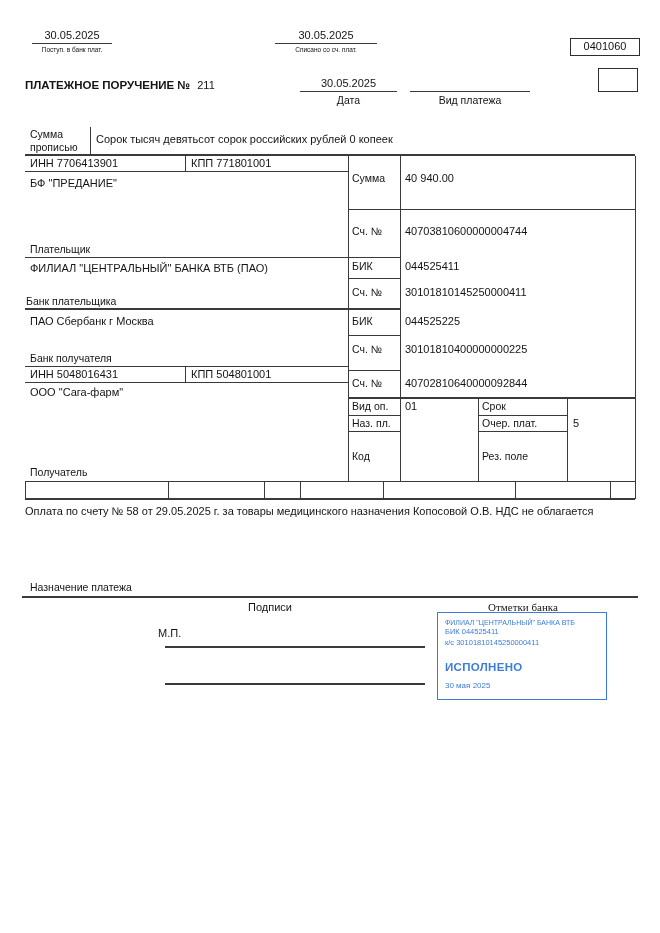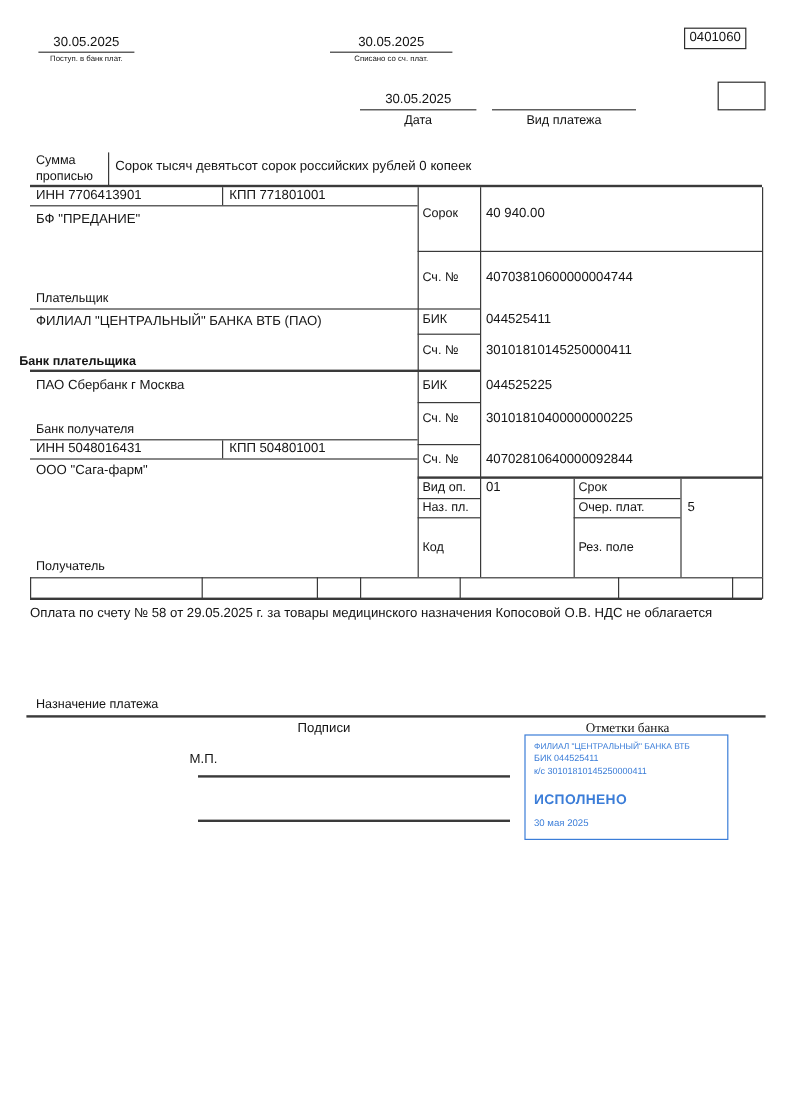--- a/index.html
+++ b/index.html
@@ -30,22 +30,26 @@
 <div class="page">
 
   <div class="t c" style="left:32px;top:29px;width:80px;">30.05.2025</div>
   <div class="hl" style="left:32px;top:43px;width:80px;"></div>
   <div class="t small c" style="left:17px;top:46px;width:110px;">Поступ. в банк плат.</div>
 
   <div class="t c" style="left:275px;top:29px;width:102px;">30.05.2025</div>
   <div class="hl" style="left:275px;top:43px;width:102px;"></div>
   <div class="t small c" style="left:265px;top:46px;width:122px;">Списано со сч. плат.</div>
 
-  <div class="box code-box" style="left:570px;top:23px;width:52px;height:18px;">0401060</div>
+  <div class="box code-box" style="left:570px;top:38px;width:70px;height:18px;">0401060</div>
 
+  <div class="t" style="left:25px;top:78px;">
+    <span class="b" style="font-size:11.5px;">ПЛАТЕЖНОЕ ПОРУЧЕНИЕ №</span>
+    <span style="margin-left:4px;">211</span>
+  </div>
   <div class="t c" style="left:300px;top:77px;width:97px;">30.05.2025</div>
   <div class="hl" style="left:300px;top:91px;width:97px;"></div>
   <div class="t lbl c" style="left:300px;top:94px;width:97px;">Дата</div>
   <div class="hl" style="left:410px;top:91px;width:120px;"></div>
   <div class="t lbl c" style="left:410px;top:94px;width:120px;">Вид платежа</div>
   <div class="box" style="left:598px;top:68px;width:40px;height:24px;"></div>
 
   <div class="vl" style="left:90px;top:127px;height:28px;"></div>
   <div class="t lbl wrap" style="left:30px;top:128px;width:56px;">Сумма прописью</div>
   <div class="t" style="left:96px;top:133px;">Сорок тысяч девятьсот сорок российских рублей 0 копеек</div>
@@ -54,40 +58,40 @@
   <div class="t" style="left:30px;top:157px;text-align:center;">ИНН 7706413901</div>
   <div class="vl" style="left:185px;top:156px;height:15px;"></div>
   <div class="t" style="left:191px;top:157px;">КПП 771801001</div>
   <div class="hl" style="left:25px;top:171px;width:323px;"></div>
 
   <div class="t" style="left:30px;top:177px;">БФ "ПРЕДАНИЕ"</div>
   <div class="t lbl" style="left:30px;top:243px;">Плательщик</div>
   <div class="hl" style="left:25px;top:257px;width:375px;"></div>
 
   <div class="t" style="left:30px;top:262px;">ФИЛИАЛ "ЦЕНТРАЛЬНЫЙ" БАНКА ВТБ (ПАО)</div>
-  <div class="t lbl" style="left:16px;top:295px;font-weight:bold;">Банк плательщика</div>
+  <div class="t lbl" style="left:26px;top:295px;">Банк плательщика</div>
   <div class="hl hl2" style="left:25px;top:308px;width:375px;"></div>
 
   <div class="t" style="left:30px;top:315px;">ПАО Сбербанк г Москва</div>
   <div class="t lbl" style="left:30px;top:352px;">Банк получателя</div>
   <div class="hl" style="left:25px;top:366px;width:323px;"></div>
 
   <div class="t" style="left:30px;top:368px;">ИНН 5048016431</div>
   <div class="vl" style="left:185px;top:367px;height:15px;"></div>
   <div class="t" style="left:191px;top:368px;">КПП 504801001</div>
   <div class="hl" style="left:25px;top:382px;width:323px;"></div>
 
   <div class="t" style="left:30px;top:386px;">ООО "Сага-фарм"</div>
   <div class="t lbl" style="left:30px;top:466px;">Получатель</div>
 
   <div class="vl" style="left:348px;top:156px;height:325px;"></div>
   <div class="vl" style="left:400px;top:156px;height:325px;"></div>
   <div class="vl" style="left:635px;top:156px;height:325px;"></div>
 
-  <div class="t lbl" style="left:352px;top:172px;">Сорок</div>
+  <div class="t lbl" style="left:352px;top:172px;">Сумма</div>
   <div class="t" style="left:405px;top:172px;">40 940.00</div>
   <div class="hl" style="left:348px;top:209px;width:287px;"></div>
 
   <div class="t lbl" style="left:352px;top:225px;">Сч. №</div>
   <div class="t" style="left:405px;top:225px;">40703810600000004744</div>
 
   <div class="t lbl" style="left:352px;top:260px;">БИК</div>
   <div class="t" style="left:405px;top:260px;">044525411</div>
   <div class="hl" style="left:348px;top:278px;width:52px;"></div>
   <div class="t lbl" style="left:352px;top:286px;">Сч. №</div>

